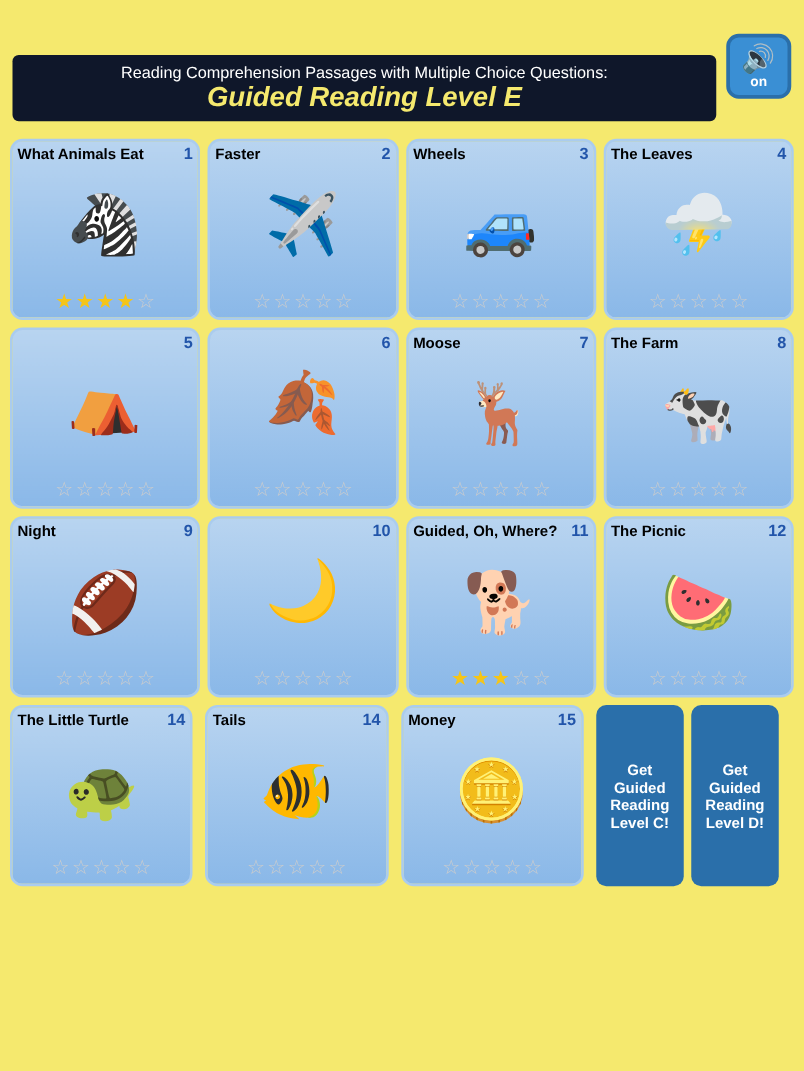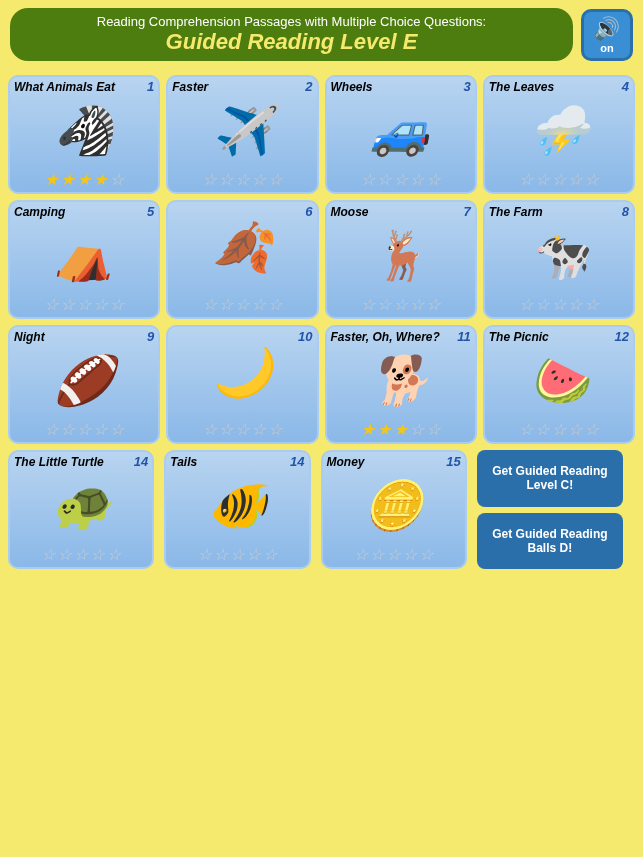--- a/index.html
+++ b/index.html
@@ -25,24 +25,25 @@
       font-size: 11px;
       font-weight: bold;
       padding: 6px 8px;
       border-radius: 8px;
       text-align: center;
       line-height: 1.2;
       min-width: 80px;
     }
     .header-title-box {
       flex: 1;
-      background: #4d7c0f;
-      border-radius: 18px;
+      background: #0f172a;
+      border-radius: 5px;
       padding: 6px 10px;
       text-align: center;
+      margin-top: 36px;
     }
     .header-subtitle {
       color: white;
       font-size: 13px;
       font-weight: normal;
     }
     .header-main-title {
       color: #f5e96e;
       font-size: 22px;
       font-weight: bold;
@@ -81,24 +82,23 @@
 
     
     .card {
       background: linear-gradient(180deg, #b8d4f0 0%, #8ab8e8 100%);
       border-radius: 10px;
       border: 2px solid #aaccee;
       position: relative;
       display: flex;
       flex-direction: column;
       align-items: center;
-      height: 119px;
+      height: 145px;
       overflow: hidden;
       cursor: pointer;
-      font-style: italic;
     }
     .card-title {
       font-size: 12px;
       font-weight: bold;
       color: #000;
       text-align: left;
       width: 100%;
       padding: 4px 4px 0 4px;
       line-height: 1.1;
     }
@@ -133,21 +133,21 @@
 
     
     .bottom-row {
       display: grid;
       grid-template-columns: repeat(4, 1fr);
       gap: 10px;
       padding: 0 20px 6px 8px;
     }
     .side-buttons {
       display: flex;
-      flex-direction: column;
+      flex-direction: row;
       gap: 6px;
     }
     .level-btn {
       background: #2a6faa;
       color: white;
       font-size: 12px;
       font-weight: bold;
       padding: 10px 8px;
       border-radius: 8px;
       text-align: center;
@@ -215,21 +215,20 @@
       <div class="card-image">⛈️</div>
       <div class="card-stars">
         <span class="star">☆</span>
         <span class="star">☆</span>
         <span class="star">☆</span>
         <span class="star">☆</span>
         <span class="star">☆</span>
       </div>
     </div>
     <div class="card">
-      <div class="card-title">Camping</div>
       <div class="card-number">5</div>
       <div class="card-image">⛺</div>
       <div class="card-stars">
         <span class="star">☆</span>
         <span class="star">☆</span>
         <span class="star">☆</span>
         <span class="star">☆</span>
         <span class="star">☆</span>
       </div>
     </div>
@@ -285,21 +284,21 @@
       <div class="card-image">🌙</div>
       <div class="card-stars">
         <span class="star">☆</span>
         <span class="star">☆</span>
         <span class="star">☆</span>
         <span class="star">☆</span>
         <span class="star">☆</span>
       </div>
     </div>
     <div class="card">
-      <div class="card-title">Faster, Oh, Where?</div>
+      <div class="card-title">Guided, Oh, Where?</div>
       <div class="card-number">11</div>
       <div class="card-image">🐕</div>
       <div class="card-stars">
         <span class="star filled">★</span>
         <span class="star filled">★</span>
         <span class="star filled">★</span>
         <span class="star">☆</span>
         <span class="star">☆</span>
       </div>
     </div>
@@ -349,15 +348,15 @@
       <div class="card-stars">
         <span class="star">☆</span>
         <span class="star">☆</span>
         <span class="star">☆</span>
         <span class="star">☆</span>
         <span class="star">☆</span>
       </div>
     </div>
     <div class="side-buttons">
       <div class="level-btn">Get Guided Reading Level C!</div>
-      <div class="level-btn">Get Guided Reading Balls D!</div>
+      <div class="level-btn">Get Guided Reading Level D!</div>
     </div>
   </div>
 
 </body></html>

